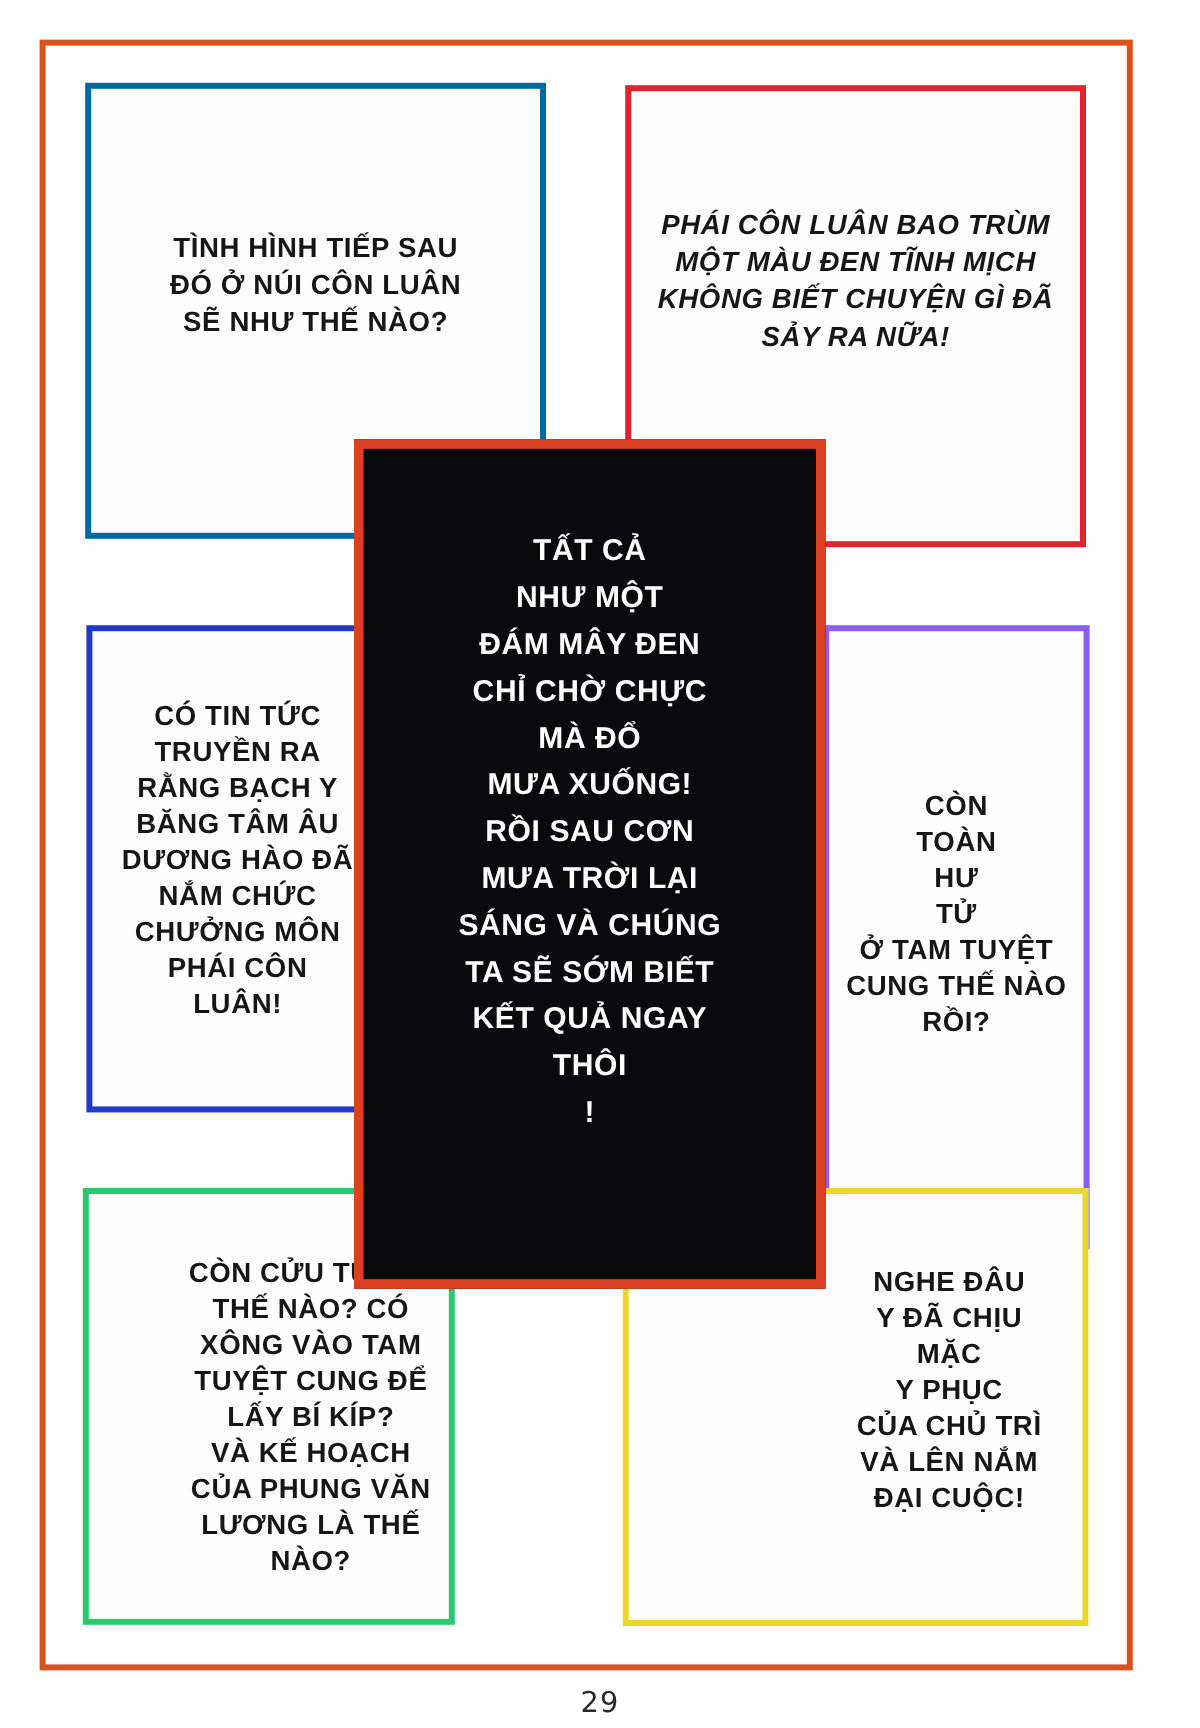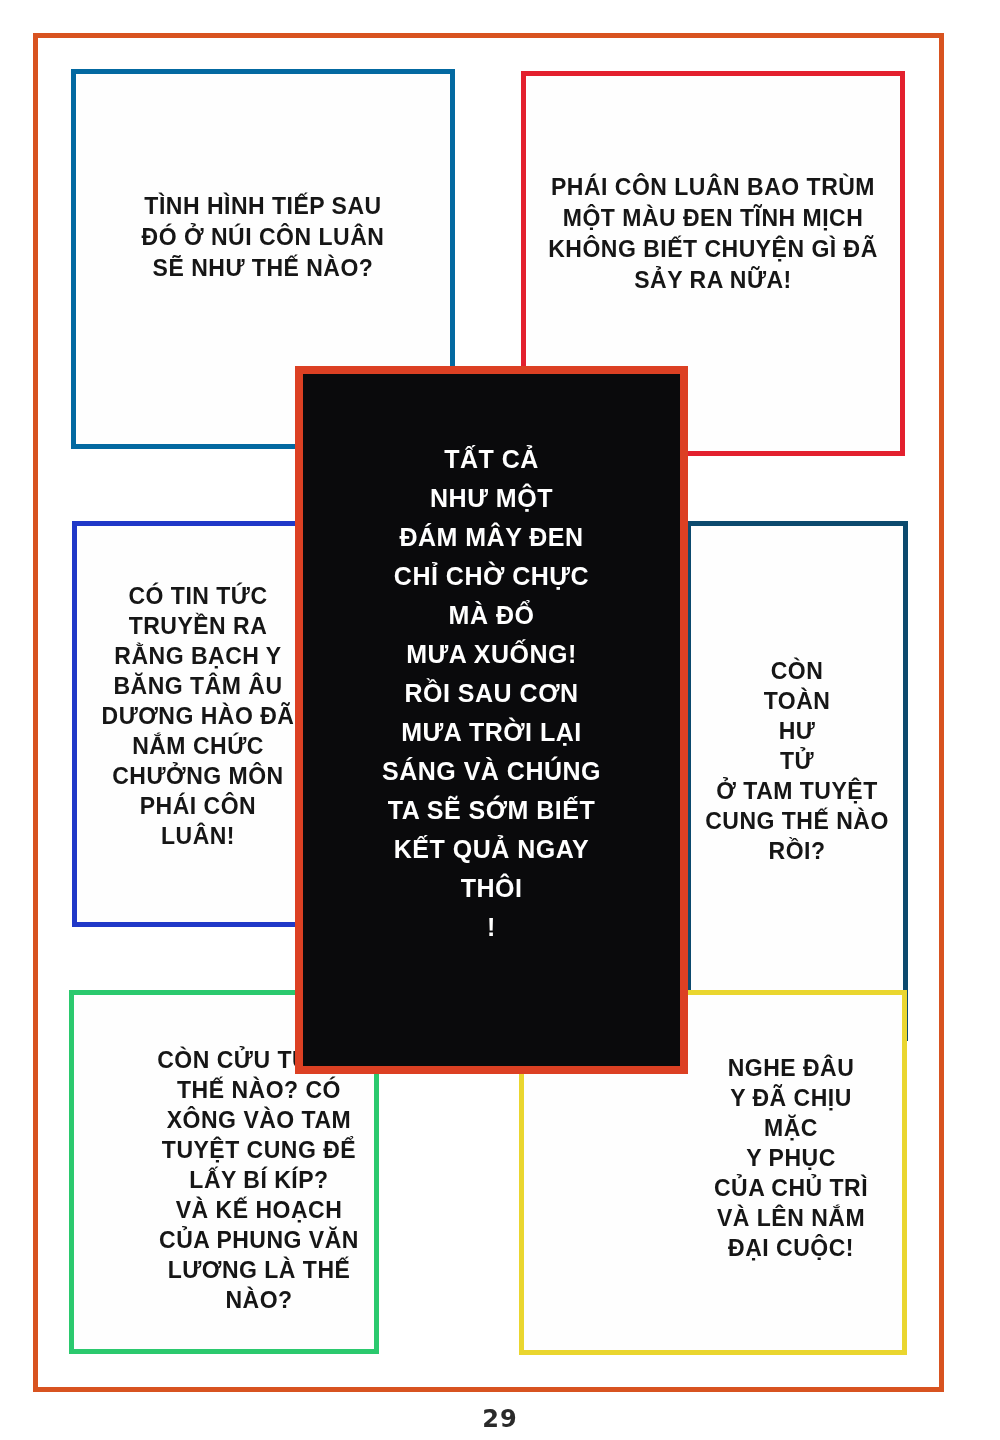--- a/index.html
+++ b/index.html
@@ -36,29 +36,29 @@
   }
   .panel-top-left {
     left: 71px; top: 69px; width: 384px; height: 380px;
     border: 5px solid #0369a1;
   }
   .panel-top-left .speech { line-height: 31px; transform: translateY(-22px); }
   .panel-top-right {
     left: 521px; top: 71px; width: 384px; height: 385px;
     border: 5px solid #e3202e;
   }
-  .panel-top-right .speech { line-height: 31px; transform: translateY(-30px); }
+  .panel-top-right .speech { line-height: 31px; transform: translateY(-30px); font-style: italic; }
   .panel-mid-left {
     left: 72px; top: 521px; width: 236px; height: 406px;
     border: 5px solid #2038c8;
   }
   .panel-mid-left .speech { transform: translateY(-8px); margin-left: 16px; }
   .panel-mid-right {
     left: 686px; top: 521px; width: 222px; height: 520px;
-    border: 5px solid #0c4a6e;
+    border: 5px solid #8b5cf6;
   }
   .panel-mid-right .speech { transform: translateY(-20px); }
   .panel-bottom-left {
     left: 69px; top: 990px; width: 310px; height: 364px;
     border: 5px solid #2bc96e;
     justify-content: flex-end;
   }
   .panel-bottom-left .speech { width: 230px; transform: translateY(8px); }
   .panel-bottom-right {
     left: 519px; top: 990px; width: 388px; height: 365px;
@@ -78,21 +78,21 @@
     line-height: 39px;
     transform: translateY(-27px);
   }
   .page-number {
     position: absolute;
     left: 0; top: 1405px;
     width: 1000px;
     text-align: center;
     font-family: "DejaVu Sans", "Liberation Sans", sans-serif;
     font-size: 24px;
-    font-weight: bold;
+    font-weight: normal;
     color: #2a2a2a;
     letter-spacing: 1px;
   }
 </style>
 </head>
 <body>
 
 <div class="outer-frame"></div>
 
 <div class="panel panel-top-left">

